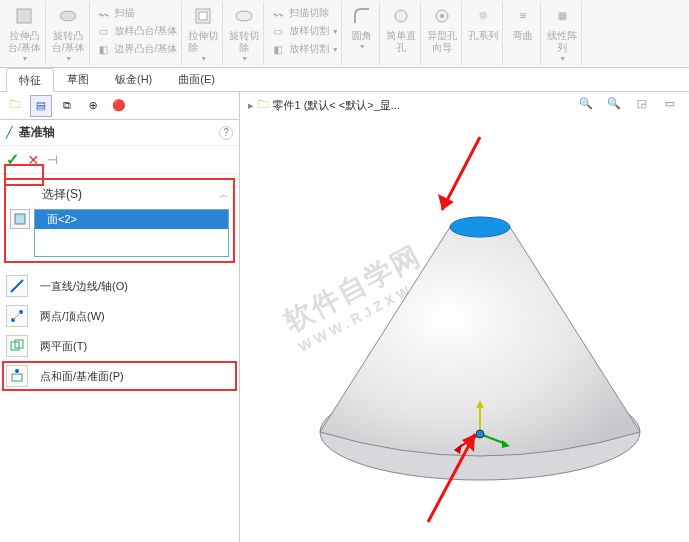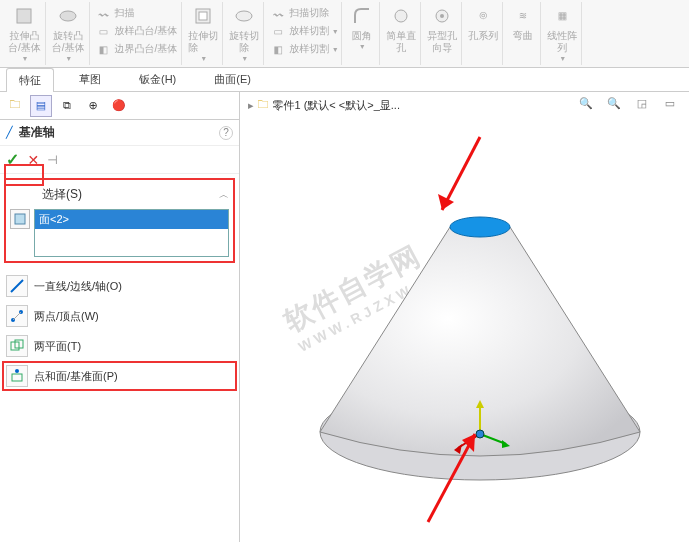--- a/index.html
+++ b/index.html
@@ -8,21 +8,21 @@
   
   .ribbon { height: 68px; background: #f7f7f7; border-bottom: 1px solid #ccc; display: flex; padding: 2px 4px; gap: 2px; }
   .ribbon-group { display: flex; flex-direction: column; align-items: center; justify-content: flex-start; padding: 2px 4px; border-right: 1px solid #e0e0e0; min-width: 36px; }
   .ribbon-big { display: flex; flex-direction: column; align-items: center; color: #aaa; font-size: 10px; line-height: 1.2; cursor: default; }
   .ribbon-big .ico { width: 24px; height: 24px; margin-bottom: 2px; display:flex; align-items:center; justify-content:center; }
   .ribbon-small { display: flex; align-items: center; gap: 3px; color: #aaa; font-size: 10px; margin: 1px 0; }
   .ribbon-small .ico { width: 16px; height: 16px; display:flex; align-items:center; justify-content:center; }
   .dd { font-size: 8px; color: #aaa; margin-left:1px; }
 
   
-  .tabs { height: 24px; background: #fff; border-bottom: 1px solid #ccc; display: flex; align-items: flex-end; padding-left: 6px; gap: 12px; }
+  .tabs { height: 24px; background: #fff; border-bottom: 1px solid #ccc; display: flex; align-items: flex-end; padding-left: 6px; gap: 0; }
   .tab { padding: 4px 12px; font-size: 11px; color: #444; cursor: pointer; border: 1px solid transparent; border-bottom: none; }
   .tab.active { border-color: #ccc; background: #fff; border-radius: 3px 3px 0 0; position: relative; top: 1px; }
 
   
   .main { display: flex; height: calc(542px - 68px - 24px); }
   .left { width: 240px; border-right: 1px solid #ccc; background: #fff; display: flex; flex-direction: column; position:relative; }
   .right { flex: 1; background: #fff; position: relative; overflow: hidden; }
 
   
   .panel-tabs { height: 28px; border-bottom: 1px solid #ccc; display: flex; align-items: center; padding: 0 4px; gap: 4px; }
@@ -38,26 +38,26 @@
   .confirm-row .ok { color: #2a9d2a; font-size: 16px; font-weight: bold; cursor: pointer; }
   .confirm-row .cancel { color: #d33; font-size: 14px; cursor: pointer; }
   .confirm-row .pin { color:#888; font-size:12px; }
 
   
   .section { border: 2px solid #e33; margin: 4px; padding: 4px; }
   .section-h { display: flex; justify-content: space-between; align-items: center; font-size: 12px; padding: 2px 0 6px 0; margin-left: 32px; }
   .sel-row { display: flex; align-items: flex-start; gap: 4px; }
   .sel-icon { width: 20px; height: 20px; border:1px solid #bbb; background:#f8f8f8; display:flex; align-items:center; justify-content:center; }
   .sel-list { flex:1; border:1px solid #7aa; background:#fff; height: 48px; overflow:hidden; }
-  .sel-item { padding: 2px 4px; font-size: 11px; }
+  .sel-item { padding: 2px 12px; font-size: 11px; }
   .sel-item.sel { background: #2a84d6; color: #fff; }
 
   
   .methods { padding: 4px 2px; }
-  .method { display: flex; align-items: center; gap: 6px; padding: 4px 4px; cursor: pointer; font-size: 11px; }
+  .method { display: flex; align-items: center; gap: 12px; padding: 4px 4px; cursor: pointer; font-size: 11px; }
   .method .mico { width: 22px; height: 22px; border:1px solid #ccc; background:#fafafa; display:flex; align-items:center; justify-content:center; }
   .method.active { outline: 2px solid #e33; outline-offset: -2px; }
   .hl-ok { position:absolute; left:4px; top:72px; width:40px; height:22px; border:2px solid #e33; pointer-events:none; }
 
   
   .crumb { position:absolute; top:4px; left:8px; display:flex; align-items:center; gap:4px; font-size:11px; }
   .view-tools { position:absolute; top:2px; right:10px; display:flex; gap:10px; }
   .view-tools .vt { width:18px; height:18px; display:flex; align-items:center; justify-content:center; color:#888; }
 
   .cone-svg { position:absolute; top:40px; left:40px; }

